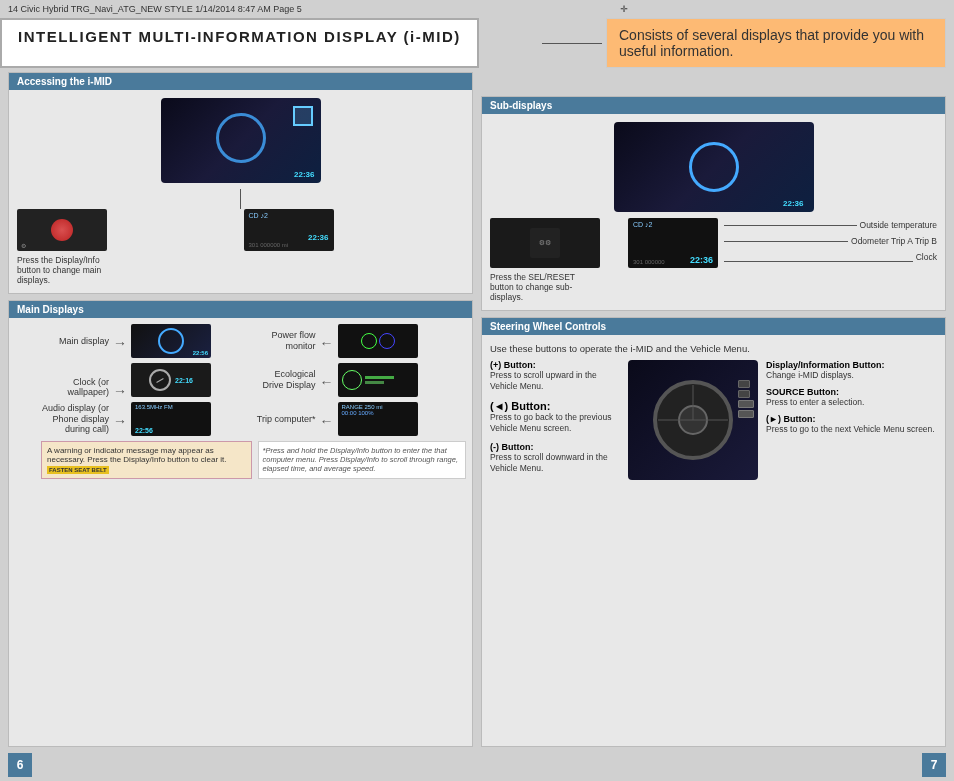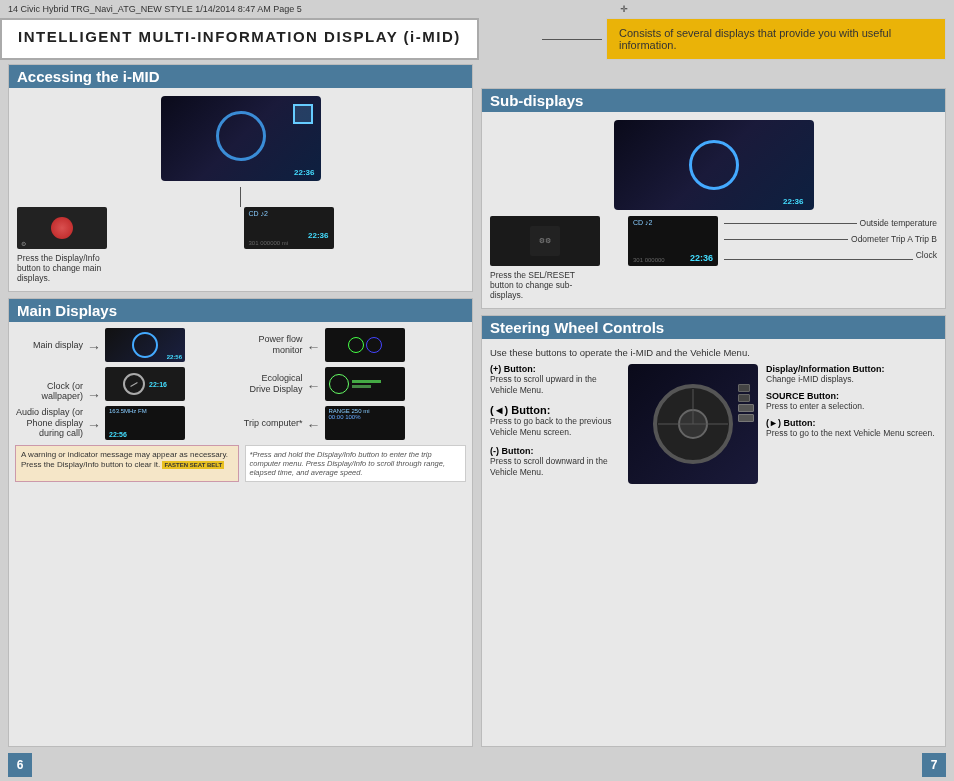--- a/index.html
+++ b/index.html
@@ -28,21 +28,21 @@
     }
     
     .section-panel {
       background: #e8e8e8;
       border: 1px solid #bbb;
     }
     .section-header {
       background: #4a7a9b;
       color: white;
       padding: 3px 8px;
-      font-size: 15px;
+      font-size: 10px;
       font-weight: bold;
     }
     .section-body {
       padding: 8px;
     }
   </style>
 </head>
 <body>
 
 <div class="page-container">
@@ -52,21 +52,21 @@
     <span>✛</span>
     <span></span>
   </div>
 
   <div style="padding: 0 8px 4px 0;">
     <div style="display:flex; align-items:stretch;">
       <div style="background:white; border:2px solid #aaa; padding:8px 16px; font-size:15px; font-weight:bold; letter-spacing:1.5px; color:#222; flex:0 0 auto;">INTELLIGENT MULTI-INFORMATION DISPLAY (i-MID)</div>
       <div style="flex:1; display:flex; align-items:center; justify-content:flex-end; padding-right:4px;">
         <div style="width:60px; height:1px; background:#555; display:inline-block;"></div>
       </div>
-      <div style="background:#eab308; border:1px solid #ccc; padding:8px 12px; font-size:11px; color:#333; display:flex; align-items:center; flex:0 0 340px;">Consists of several displays that provide you with useful information.</div>
+      <div style="background:#fdba74; border:1px solid #ccc; padding:8px 12px; font-size:14px; color:#333; display:flex; align-items:center; flex:0 0 340px;">Consists of several displays that provide you with useful information.</div>
     </div>
   </div>
 
   <div style="display:flex; flex:1; padding:0 8px 4px 8px; gap:8px;">
 
     <div style="flex:1; display:flex; flex-direction:column; gap:6px;">
 
       <div class="section-panel">
         <div class="section-header">Accessing the i-MID</div>
         <div class="section-body" style="display:flex; gap:10px; align-items:flex-start;">
@@ -97,21 +97,21 @@
                   <div style="color:#666; font-size:6px;">301   000000   mi</div>
                 </div>
               </div>
             </div>
           </div>
         </div>
       </div>
 
       <div class="section-panel" style="flex:1;">
         <div class="section-header">Main Displays</div>
-        <div class="section-body" style="padding:6px;">
+        <div class="section-body" style="padding:6px;margin-left:26px;">
           <div style="display:flex; gap:4px;">
 
             <div style="flex:1; display:flex; flex-direction:column; gap:5px;">
 
               <div style="display:flex; align-items:center; gap:4px;">
                 <span style="font-size:9px; color:#333; flex:0 0 68px; text-align:right;">Main display</span>
                 <span style="font-size:14px; color:#555;">→</span>
                 <div style="width:80px; height:34px; background:linear-gradient(135deg,#111 0%,#1a2040 100%); border-radius:2px; display:flex; align-items:center; justify-content:center; position:relative;">
                   <div style="width:26px; height:26px; border:2px solid #4af; border-radius:50%;"></div>
                   <div style="position:absolute; bottom:2px; right:3px; color:#4df; font-size:6px; font-weight:bold;">22:56</div>
@@ -175,21 +175,21 @@
               </div>
 
             </div>
           </div>
 
           <div style="display:flex; gap:6px; margin-top:5px;">
             <div style="background:#f5e6c8; border:1px solid #c9a; padding:4px 5px; font-size:8px; color:#333; flex:1;">
               <span>A warning or indicator message may appear as necessary. Press the Display/Info button to clear it.</span>
               <div style="background:#e8c020; color:#333; font-size:6px; padding:1px 2px; display:inline-block; margin-top:2px; font-weight:bold;">FASTEN SEAT BELT</div>
             </div>
-            <div style="background:white; border:1px solid #ccc; padding:4px; font-size:7.5px; color:#555; font-style:italic; flex:1;">*Press and hold the Display/Info button to enter the trip computer menu. Press Display/Info to scroll through range, elapsed time, and average speed.</div>
+            <div style="background:white; border:1px solid #ccc; padding:4px; font-size:7.5px; color:#555; font-style:italic; flex:1;">*Press and hold the Display/Info button to enter the that computer menu. Press Display/Info to scroll through range, elapsed time, and average speed.</div>
           </div>
         </div>
       </div>
     </div>
 
     <div style="flex:1; display:flex; flex-direction:column; gap:6px;margin-top:24px;">
 
       <div class="section-panel">
         <div class="section-header">Sub-displays</div>
         <div class="section-body">

